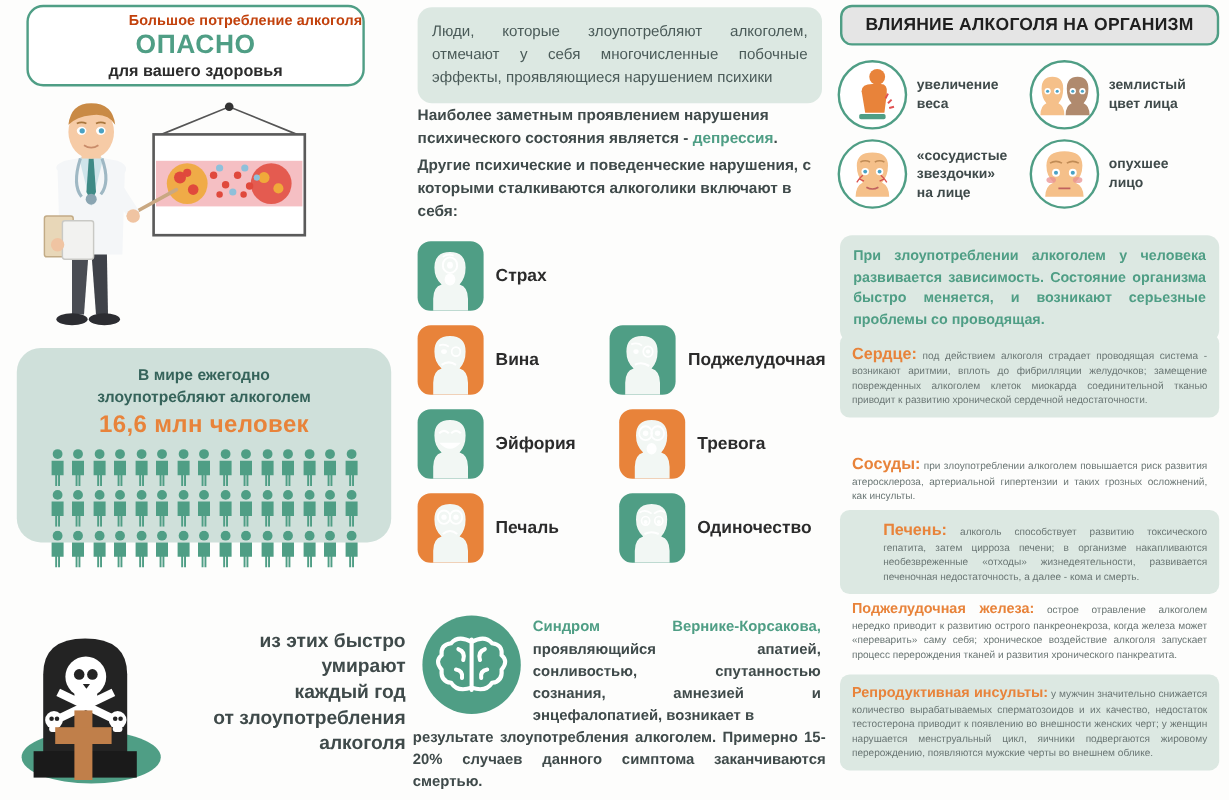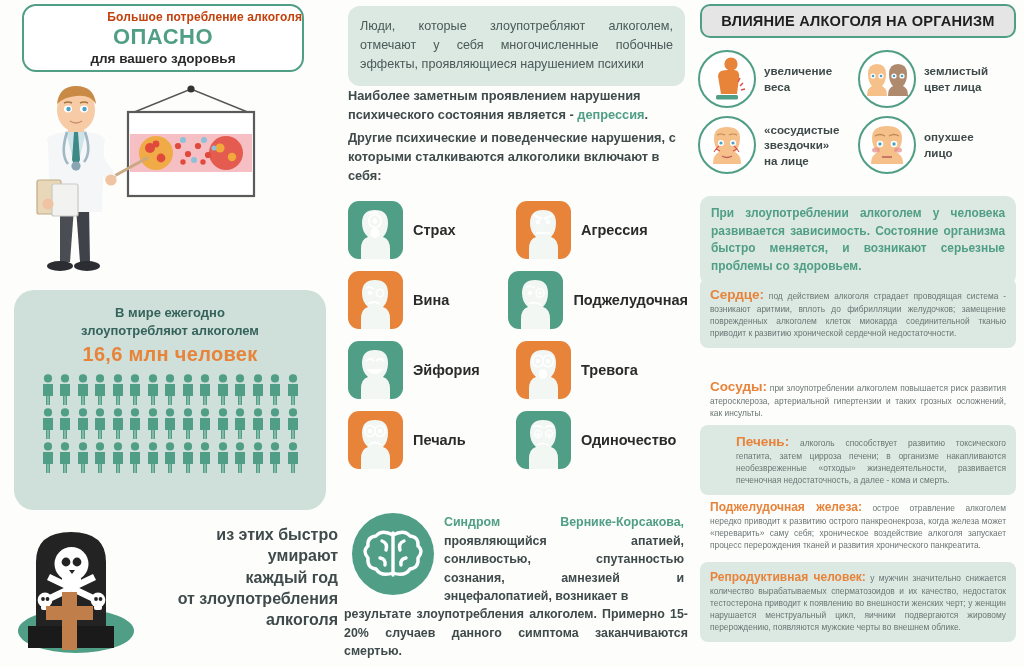--- a/index.html
+++ b/index.html
@@ -29,21 +29,21 @@
   }
   .hdr-l1 { font-size: 12px; font-weight: bold; color: #c2410c; letter-spacing: .1px; text-align: right; }
   .hdr-l2 { font-size: 22px; font-weight: bold; color: #4f9e85; line-height: 1.2; letter-spacing: .5px;}
   .hdr-l3 { font-size: 13.5px; font-weight: bold; color: #2b2b2b; }
 
   
   .doctor-wrap { position: absolute; left: 4px; top: 76px; width: 336px; height: 200px; }
 
   
   .stats-panel {
-    position: absolute; left: 14px; top: 290px; width: 312px; height: 220px;
+    position: absolute; left: 14px; top: 290px; width: 312px; height: 162px;
     background: #cfe0da; border-radius: 20px; box-sizing: border-box;
     padding: 14px 10px 10px; text-align: center;
   }
   .stats-l1 { font-size: 13px; font-weight: bold; color: #35635a; line-height: 1.35; }
   .stats-big { font-size: 20px; font-weight: bold; color: #e8833a; margin-top: 4px; letter-spacing:.3px;}
   .people-grid { margin-top: 8px; display: flex; flex-direction: column; gap: 3px; align-items: center; }
   .people-row { display: flex; gap: 3.5px; }
   .person { width: 14px; height: 31px; }
 
   
@@ -473,30 +473,20 @@
           <div class="emo-cell c1">
             <div class="emo-tile green"><svg width="55" height="58" viewBox="0 0 55 58">
                 <path d="M13 48 Q13 38 20 36 Q14 31 14 22 Q14 9 27 9 Q40 9 40 22 Q40 31 35 36 Q42 38 42 48 L42 58 L13 58 Z" fill="#f2f7f4"></path>
                 <ellipse cx="27" cy="20" rx="6" ry="6.5" fill="none" stroke="#fff" stroke-width="1.6"></ellipse>
                 <ellipse cx="27" cy="20" rx="2.4" ry="2.8" fill="#fff"></ellipse>
                 <path d="M21 13 Q25 10 30 12" stroke="#fff" stroke-width="1.4" fill="none"></path>
                 <ellipse cx="27" cy="32" rx="4.5" ry="5" fill="#fff"></ellipse>
               </svg></div>
             <div class="emo-label">Страх</div>
           </div>
-          <div class="emo-cell">
-            <div class="emo-tile orange"><svg width="55" height="58" viewBox="0 0 55 58">
-                <path d="M13 48 Q13 38 20 36 Q14 31 14 22 Q14 9 27 9 Q40 9 40 22 Q40 31 35 36 Q42 38 42 48 L42 58 L13 58 Z" fill="#f2f7f4"></path>
-                <path d="M18 14 L26 18 M36 14 L28 18" stroke="#fff" stroke-width="2" fill="none"></path>
-                <ellipse cx="22" cy="21" rx="2.2" ry="2.4" fill="#fff"></ellipse>
-                <ellipse cx="32" cy="21" rx="2.2" ry="2.4" fill="#fff"></ellipse>
-                <path d="M20 32 L34 32" stroke="#fff" stroke-width="2.2"></path>
-              </svg></div>
-            <div class="emo-label">Агрессия</div>
-          </div>
         </div>
         <div class="emo-row">
           <div class="emo-cell c1">
             <div class="emo-tile orange"><svg width="55" height="58" viewBox="0 0 55 58">
                 <path d="M13 48 Q13 38 20 36 Q14 31 14 22 Q14 9 27 9 Q40 9 40 22 Q40 31 35 36 Q42 38 42 48 L42 58 L13 58 Z" fill="#f2f7f4"></path>
                 <path d="M18 17 Q22 15 26 18" stroke="#fff" stroke-width="1.5" fill="none"></path>
                 <ellipse cx="22" cy="22" rx="2.4" ry="2" fill="#fff"></ellipse>
                 <ellipse cx="32" cy="22" rx="3.6" ry="3.8" fill="none" stroke="#fff" stroke-width="1.4"></ellipse>
                 <path d="M20 33 Q26 29 32 33" stroke="#fff" stroke-width="1.8" fill="none"></path>
               </svg></div>
@@ -662,35 +652,35 @@
                 <path d="M22 39 L32 39" stroke="#c0625e" stroke-width="1.6"></path>
               </svg></div>
             <div class="sym-label">
               <div>опухшее</div>
               <div>лицо</div>
             </div>
           </div>
         </div>
       </div>
 
-    <div class="r-callout">При злоупотреблении алкоголем у человека развивается зависимость. Состояние организма быстро меняется, и возникают серьезные проблемы со здоровьем.</div>
+    <div class="r-callout">При злоупотреблении алкоголем у человека развивается зависимость. Состояние организма быстро меняется, и возникают серьезные проблемы со проводящая.</div>
 
     <div class="organ shaded o-heart">
       <span class="organ-name on-lg">Сердце:</span><span> под действием алкоголя страдает проводящая система - возникают аритмии, вплоть до фибрилляции желудочков; замещение поврежденных алкоголем клеток миокарда соединительной тканью приводит к развитию хронической сердечной недостаточности.</span>
     </div>
 
     <div class="organ o-vessel">
       <span class="organ-name on-lg">Сосуды:</span><span> при злоупотреблении алкоголем повышается риск развития атеросклероза, артериальной гипертензии и таких грозных осложнений, как инсульты.</span>
     </div>
 
     <div class="organ shaded o-liver">
       <span class="organ-name on-lg">Печень:</span><span> алкоголь способствует развитию токсического гепатита, затем цирроза печени; в организме накапливаются необезвреженные «отходы» жизнедеятельности, развивается печеночная недостаточность, а далее - кома и смерть.</span>
     </div>
 
     <div class="organ o-panc">
       <span class="organ-name on-md">Поджелудочная железа:</span><span> острое отравление алкоголем нередко приводит к развитию острого панкреонекроза, когда железа может «переварить» саму себя; хроническое воздействие алкоголя запускает процесс перерождения тканей и развития хронического панкреатита.</span>
     </div>
 
     <div class="organ shaded o-repro">
-      <span class="organ-name on-md">Репродуктивная человек:</span><span> у мужчин значительно снижается количество вырабатываемых сперматозоидов и их качество, недостаток тестостерона приводит к появлению во внешности женских черт; у женщин нарушается менструальный цикл, яичники подвергаются жировому перерождению, появляются мужские черты во внешнем облике.</span>
+      <span class="organ-name on-md">Репродуктивная инсульты:</span><span> у мужчин значительно снижается количество вырабатываемых сперматозоидов и их качество, недостаток тестостерона приводит к появлению во внешности женских черт; у женщин нарушается менструальный цикл, яичники подвергаются жировому перерождению, появляются мужские черты во внешнем облике.</span>
     </div>
   </div>
 </div>
 
 </body></html>

